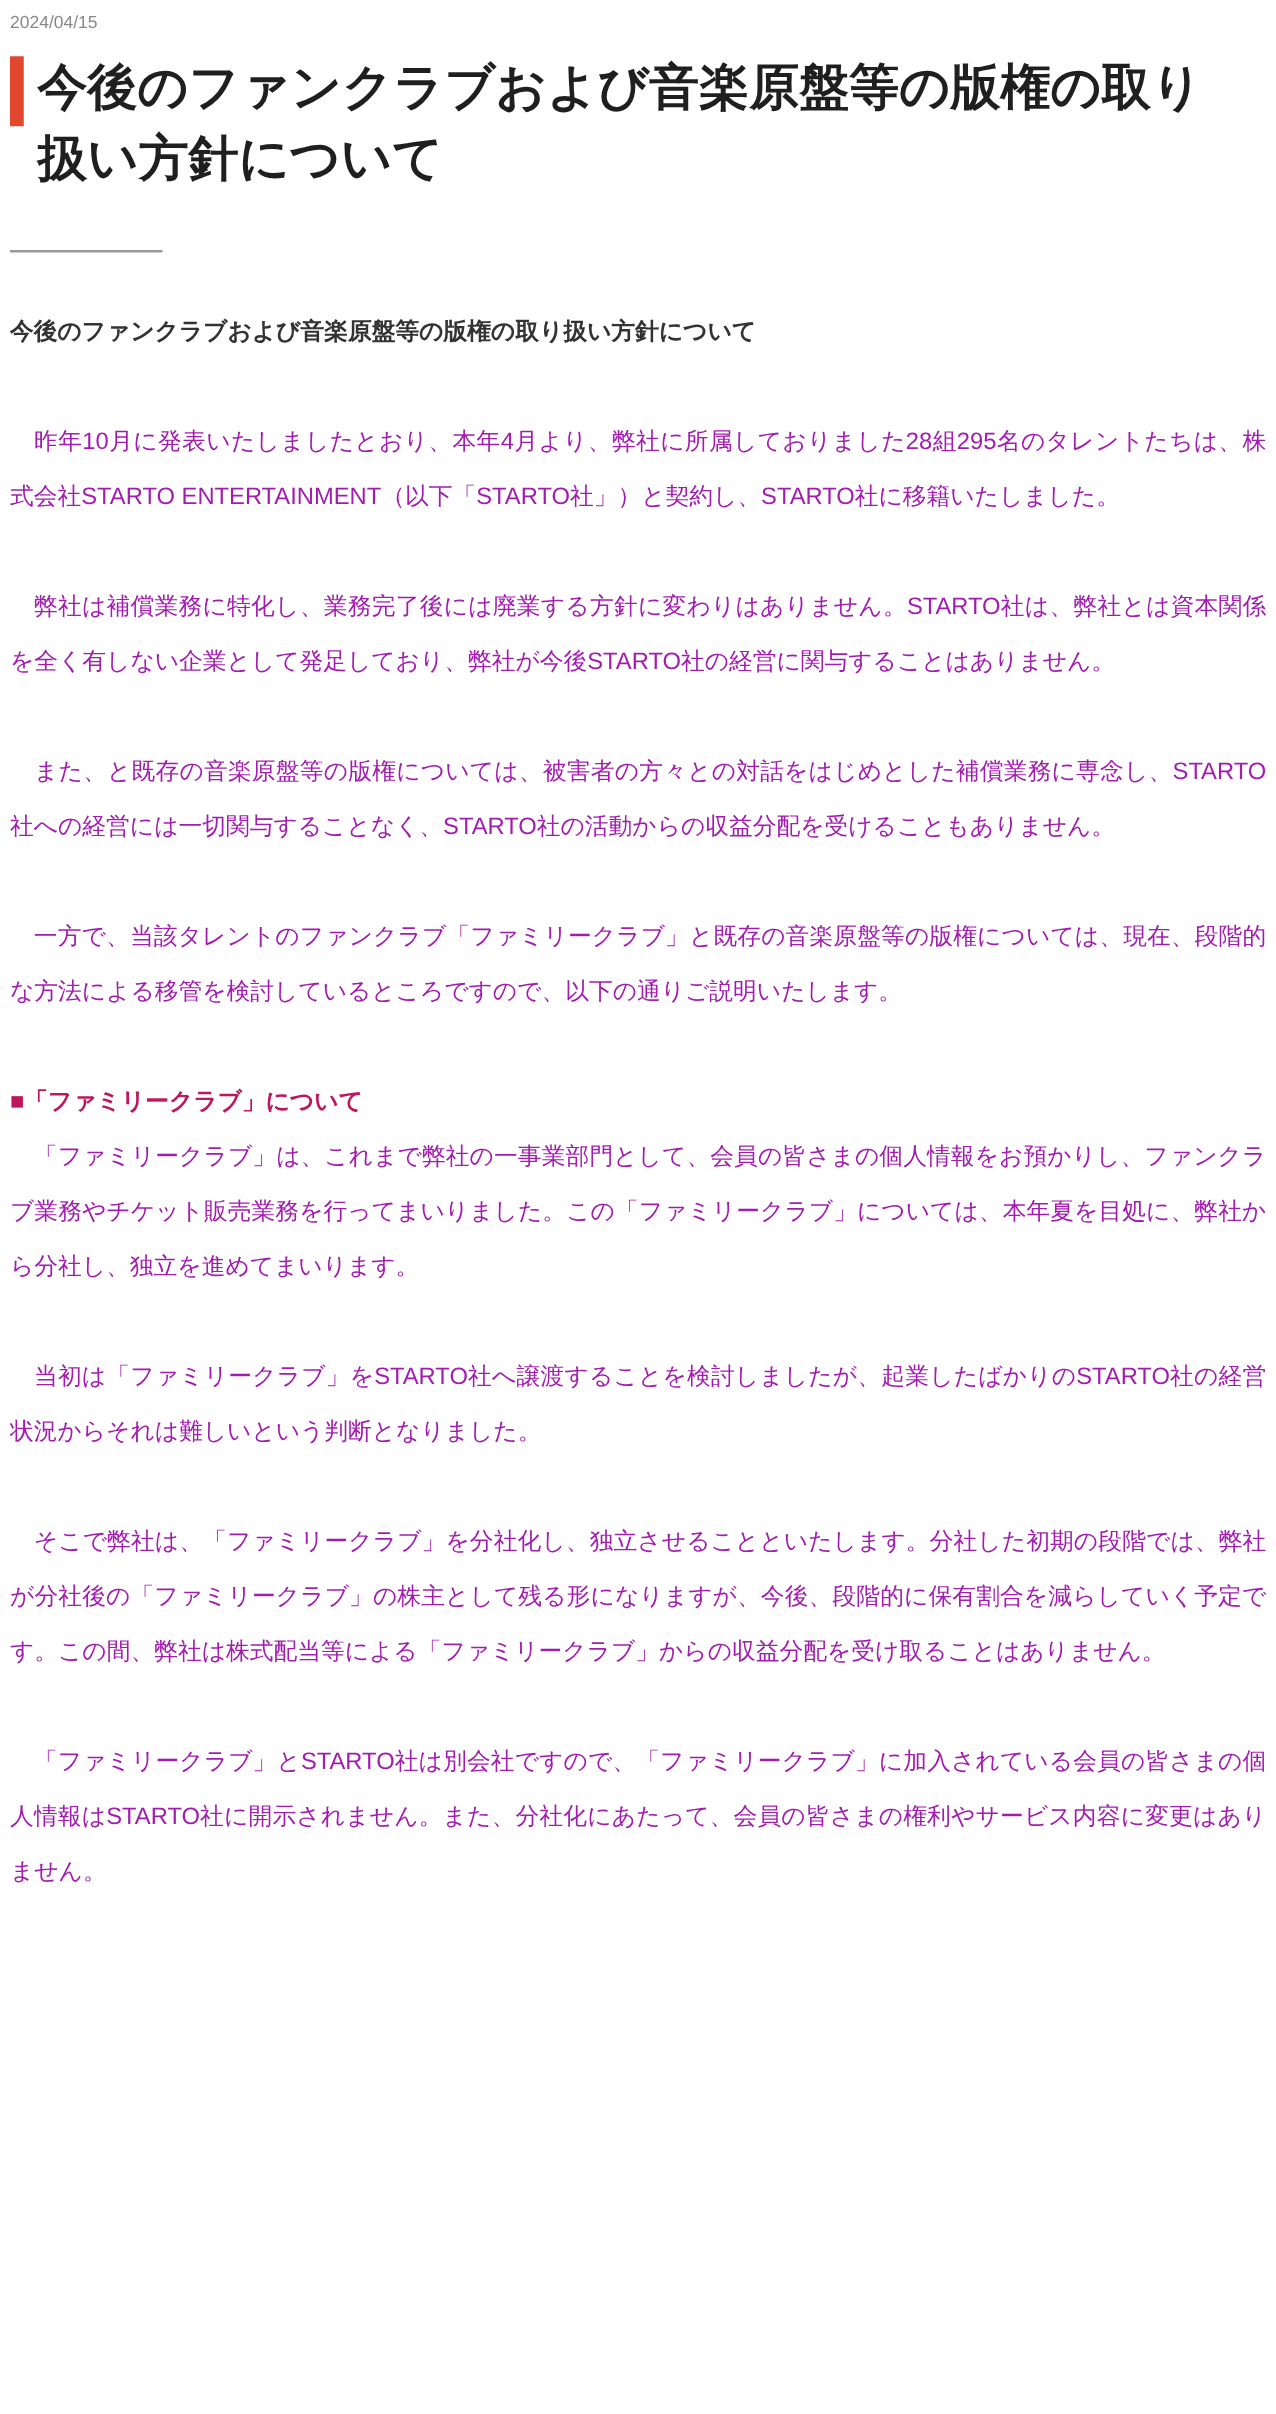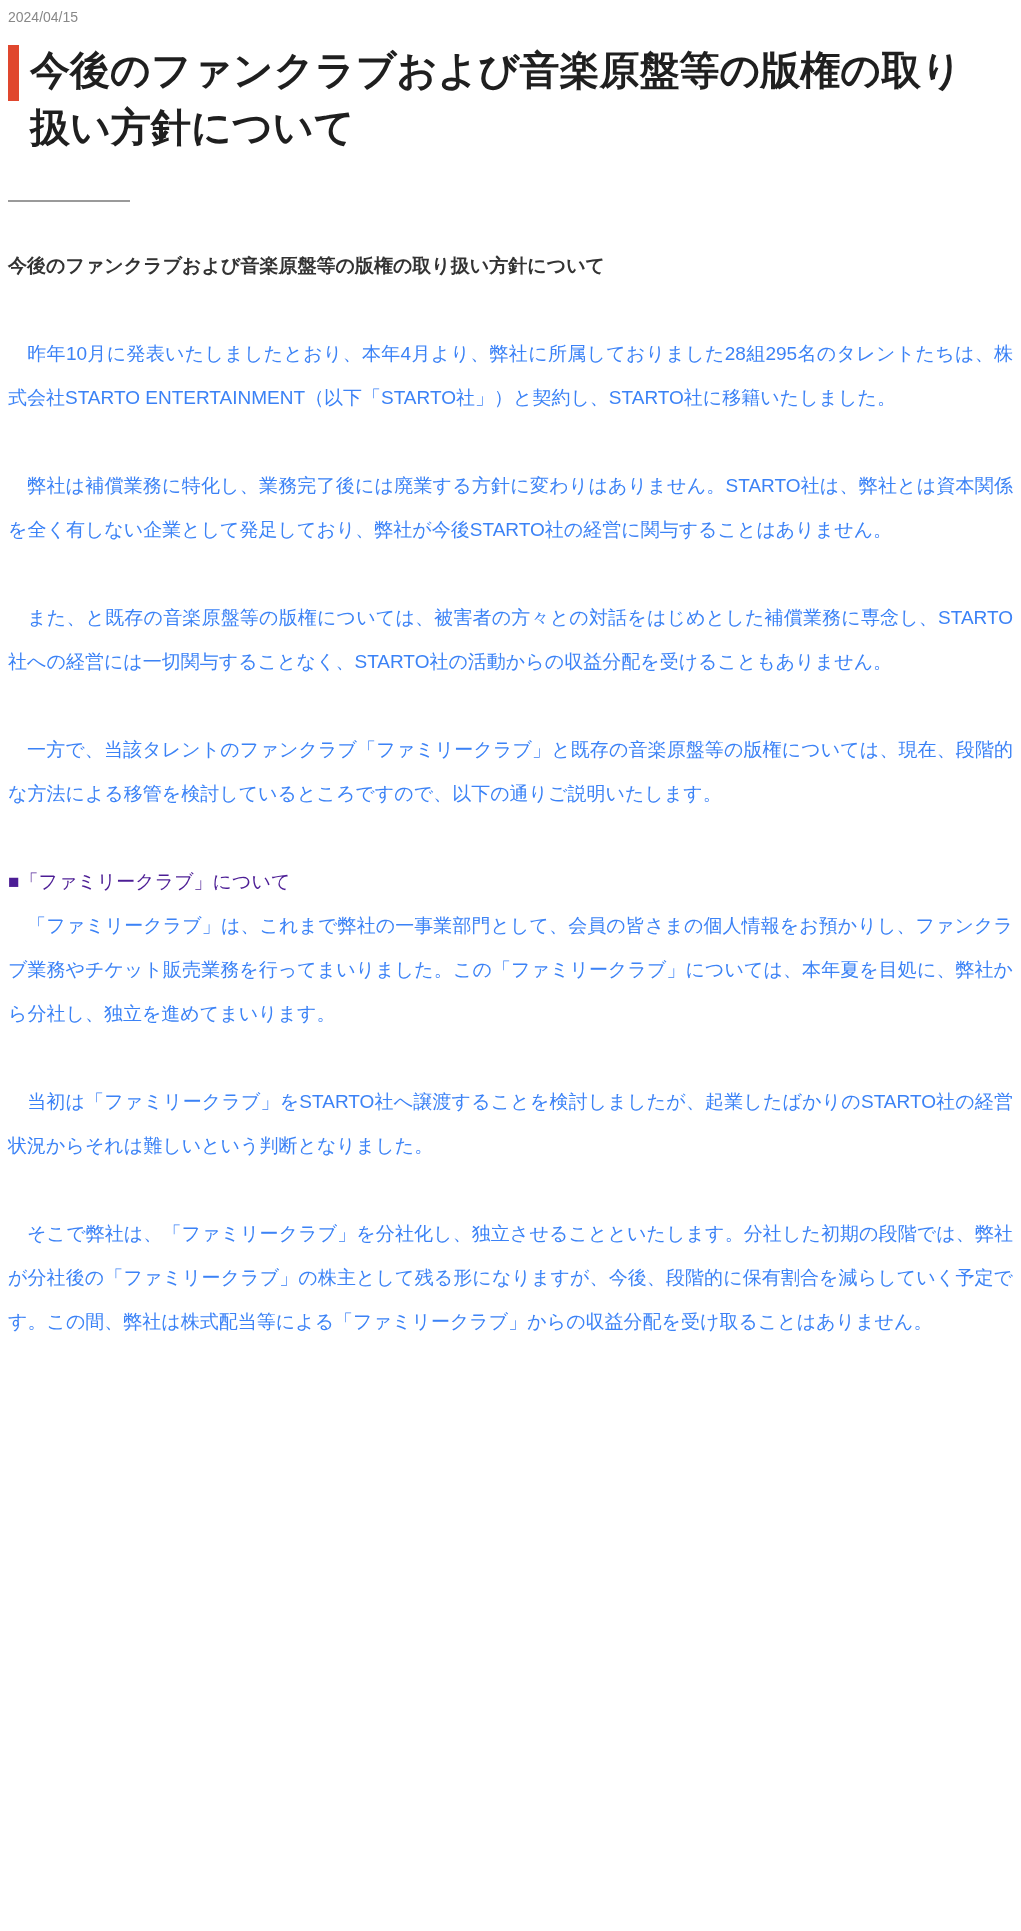--- a/index.html
+++ b/index.html
@@ -48,26 +48,26 @@
     margin-top: 42px;
     font-weight: bold;
   }
 
   .lead, p.body, h2.section-heading {
     font-size: 19px;
     line-height: 44px;
     text-align: justify;
   }
 
-  p.body { margin-top: 44px; color: #3b82f6; }
+  p.body { margin-top: 44px; color: #a21caf; }
 
   h2.section-heading {
     margin-top: 44px;
-    font-weight: normal;
-    color: #4c1d95;
+    font-weight: bold;
+    color: #be185d;
   }
   p.body.after-heading { margin-top: 0; }
 </style>
 </head>
 <body>
 
 <div class="page">
 
   <div class="date">2024/04/15</div>
 
@@ -83,14 +83,15 @@
   <p class="body">　昨年10月に発表いたしましたとおり、本年4月より、弊社に所属しておりました28組295名のタレントたちは、株式会社STARTO ENTERTAINMENT（以下「STARTO社」）と契約し、STARTO社に移籍いたしました。</p>
   <p class="body">　弊社は補償業務に特化し、業務完了後には廃業する方針に変わりはありません。STARTO社は、弊社とは資本関係を全く有しない企業として発足しており、弊社が今後STARTO社の経営に関与することはありません。</p>
   <p class="body">　また、と既存の音楽原盤等の版権については、被害者の方々との対話をはじめとした補償業務に専念し、STARTO社への経営には一切関与することなく、STARTO社の活動からの収益分配を受けることもありません。</p>
   <p class="body">　一方で、当該タレントのファンクラブ「ファミリークラブ」と既存の音楽原盤等の版権については、現在、段階的な方法による移管を検討しているところですので、以下の通りご説明いたします。</p>
 
   <h2 class="section-heading">■「ファミリークラブ」について</h2>
 
   <p class="body after-heading">　「ファミリークラブ」は、これまで弊社の一事業部門として、会員の皆さまの個人情報をお預かりし、ファンクラブ業務やチケット販売業務を行ってまいりました。この「ファミリークラブ」については、本年夏を目処に、弊社から分社し、独立を進めてまいります。</p>
   <p class="body">　当初は「ファミリークラブ」をSTARTO社へ譲渡することを検討しましたが、起業したばかりのSTARTO社の経営状況からそれは難しいという判断となりました。</p>
   <p class="body">　そこで弊社は、「ファミリークラブ」を分社化し、独立させることといたします。分社した初期の段階では、弊社が分社後の「ファミリークラブ」の株主として残る形になりますが、今後、段階的に保有割合を減らしていく予定です。この間、弊社は株式配当等による「ファミリークラブ」からの収益分配を受け取ることはありません。</p>
+  <p class="body">　「ファミリークラブ」とSTARTO社は別会社ですので、「ファミリークラブ」に加入されている会員の皆さまの個人情報はSTARTO社に開示されません。また、分社化にあたって、会員の皆さまの権利やサービス内容に変更はありません。</p>
 
 </div>
 
 </body></html>

